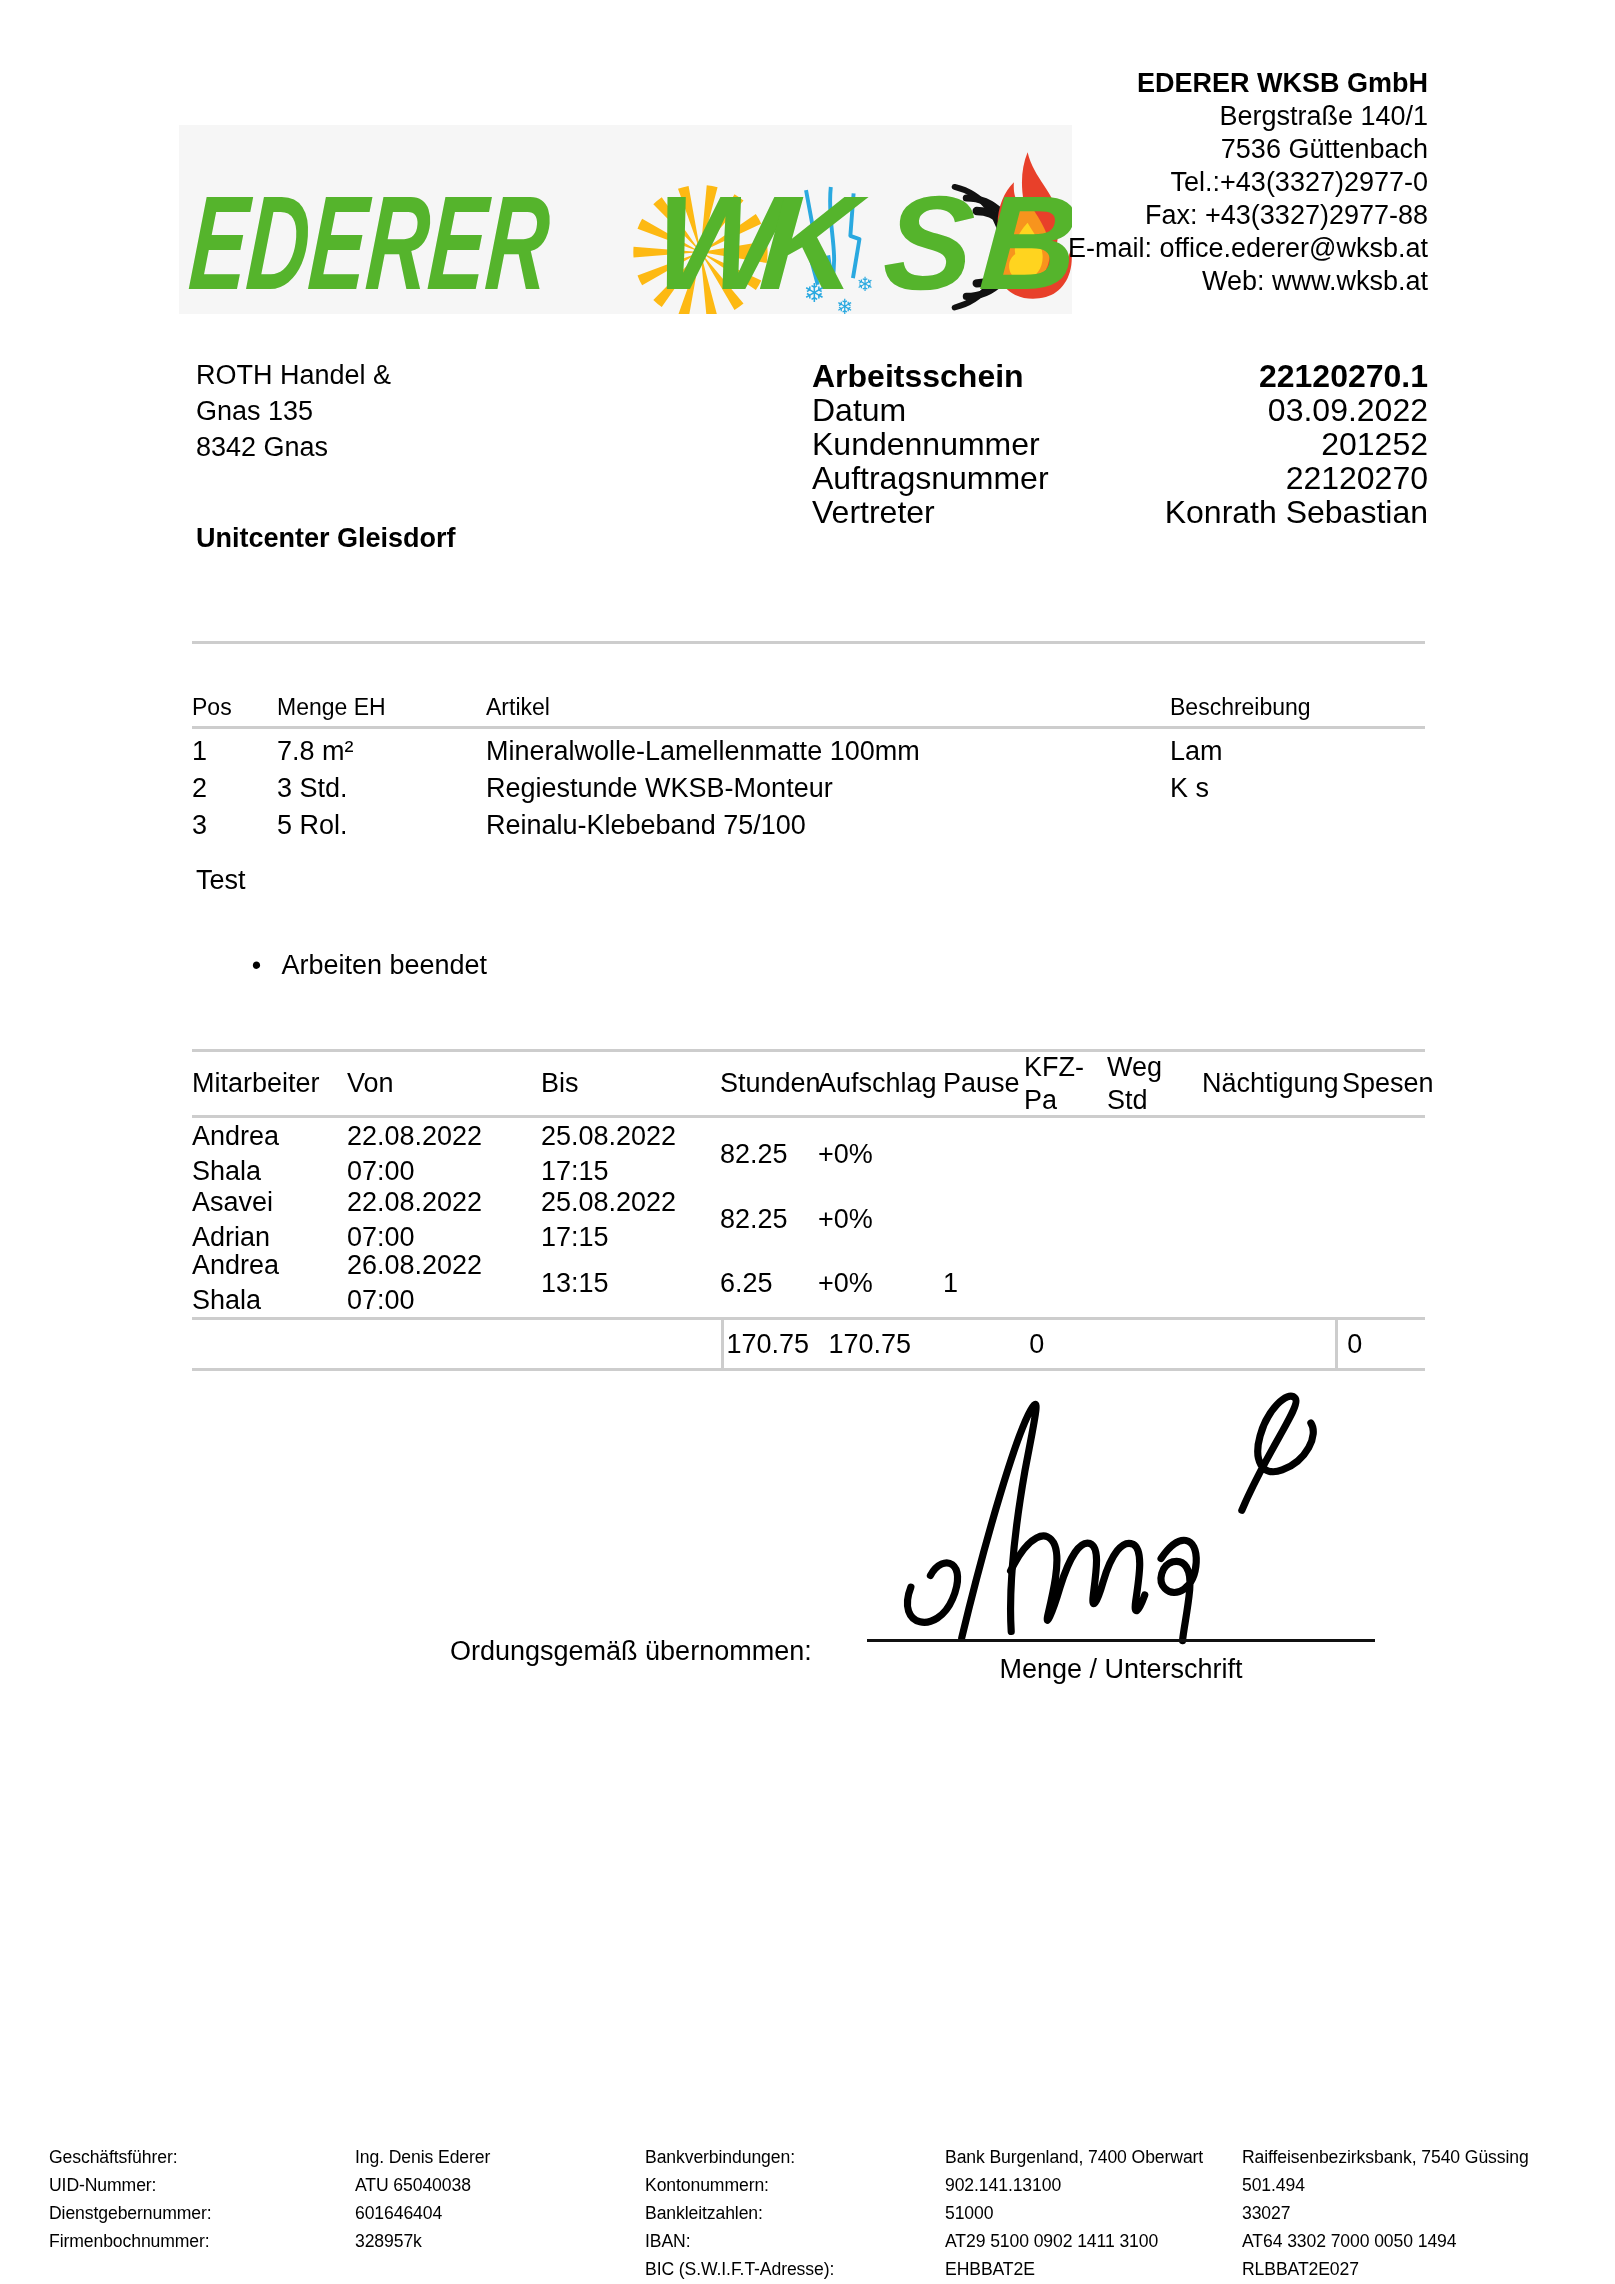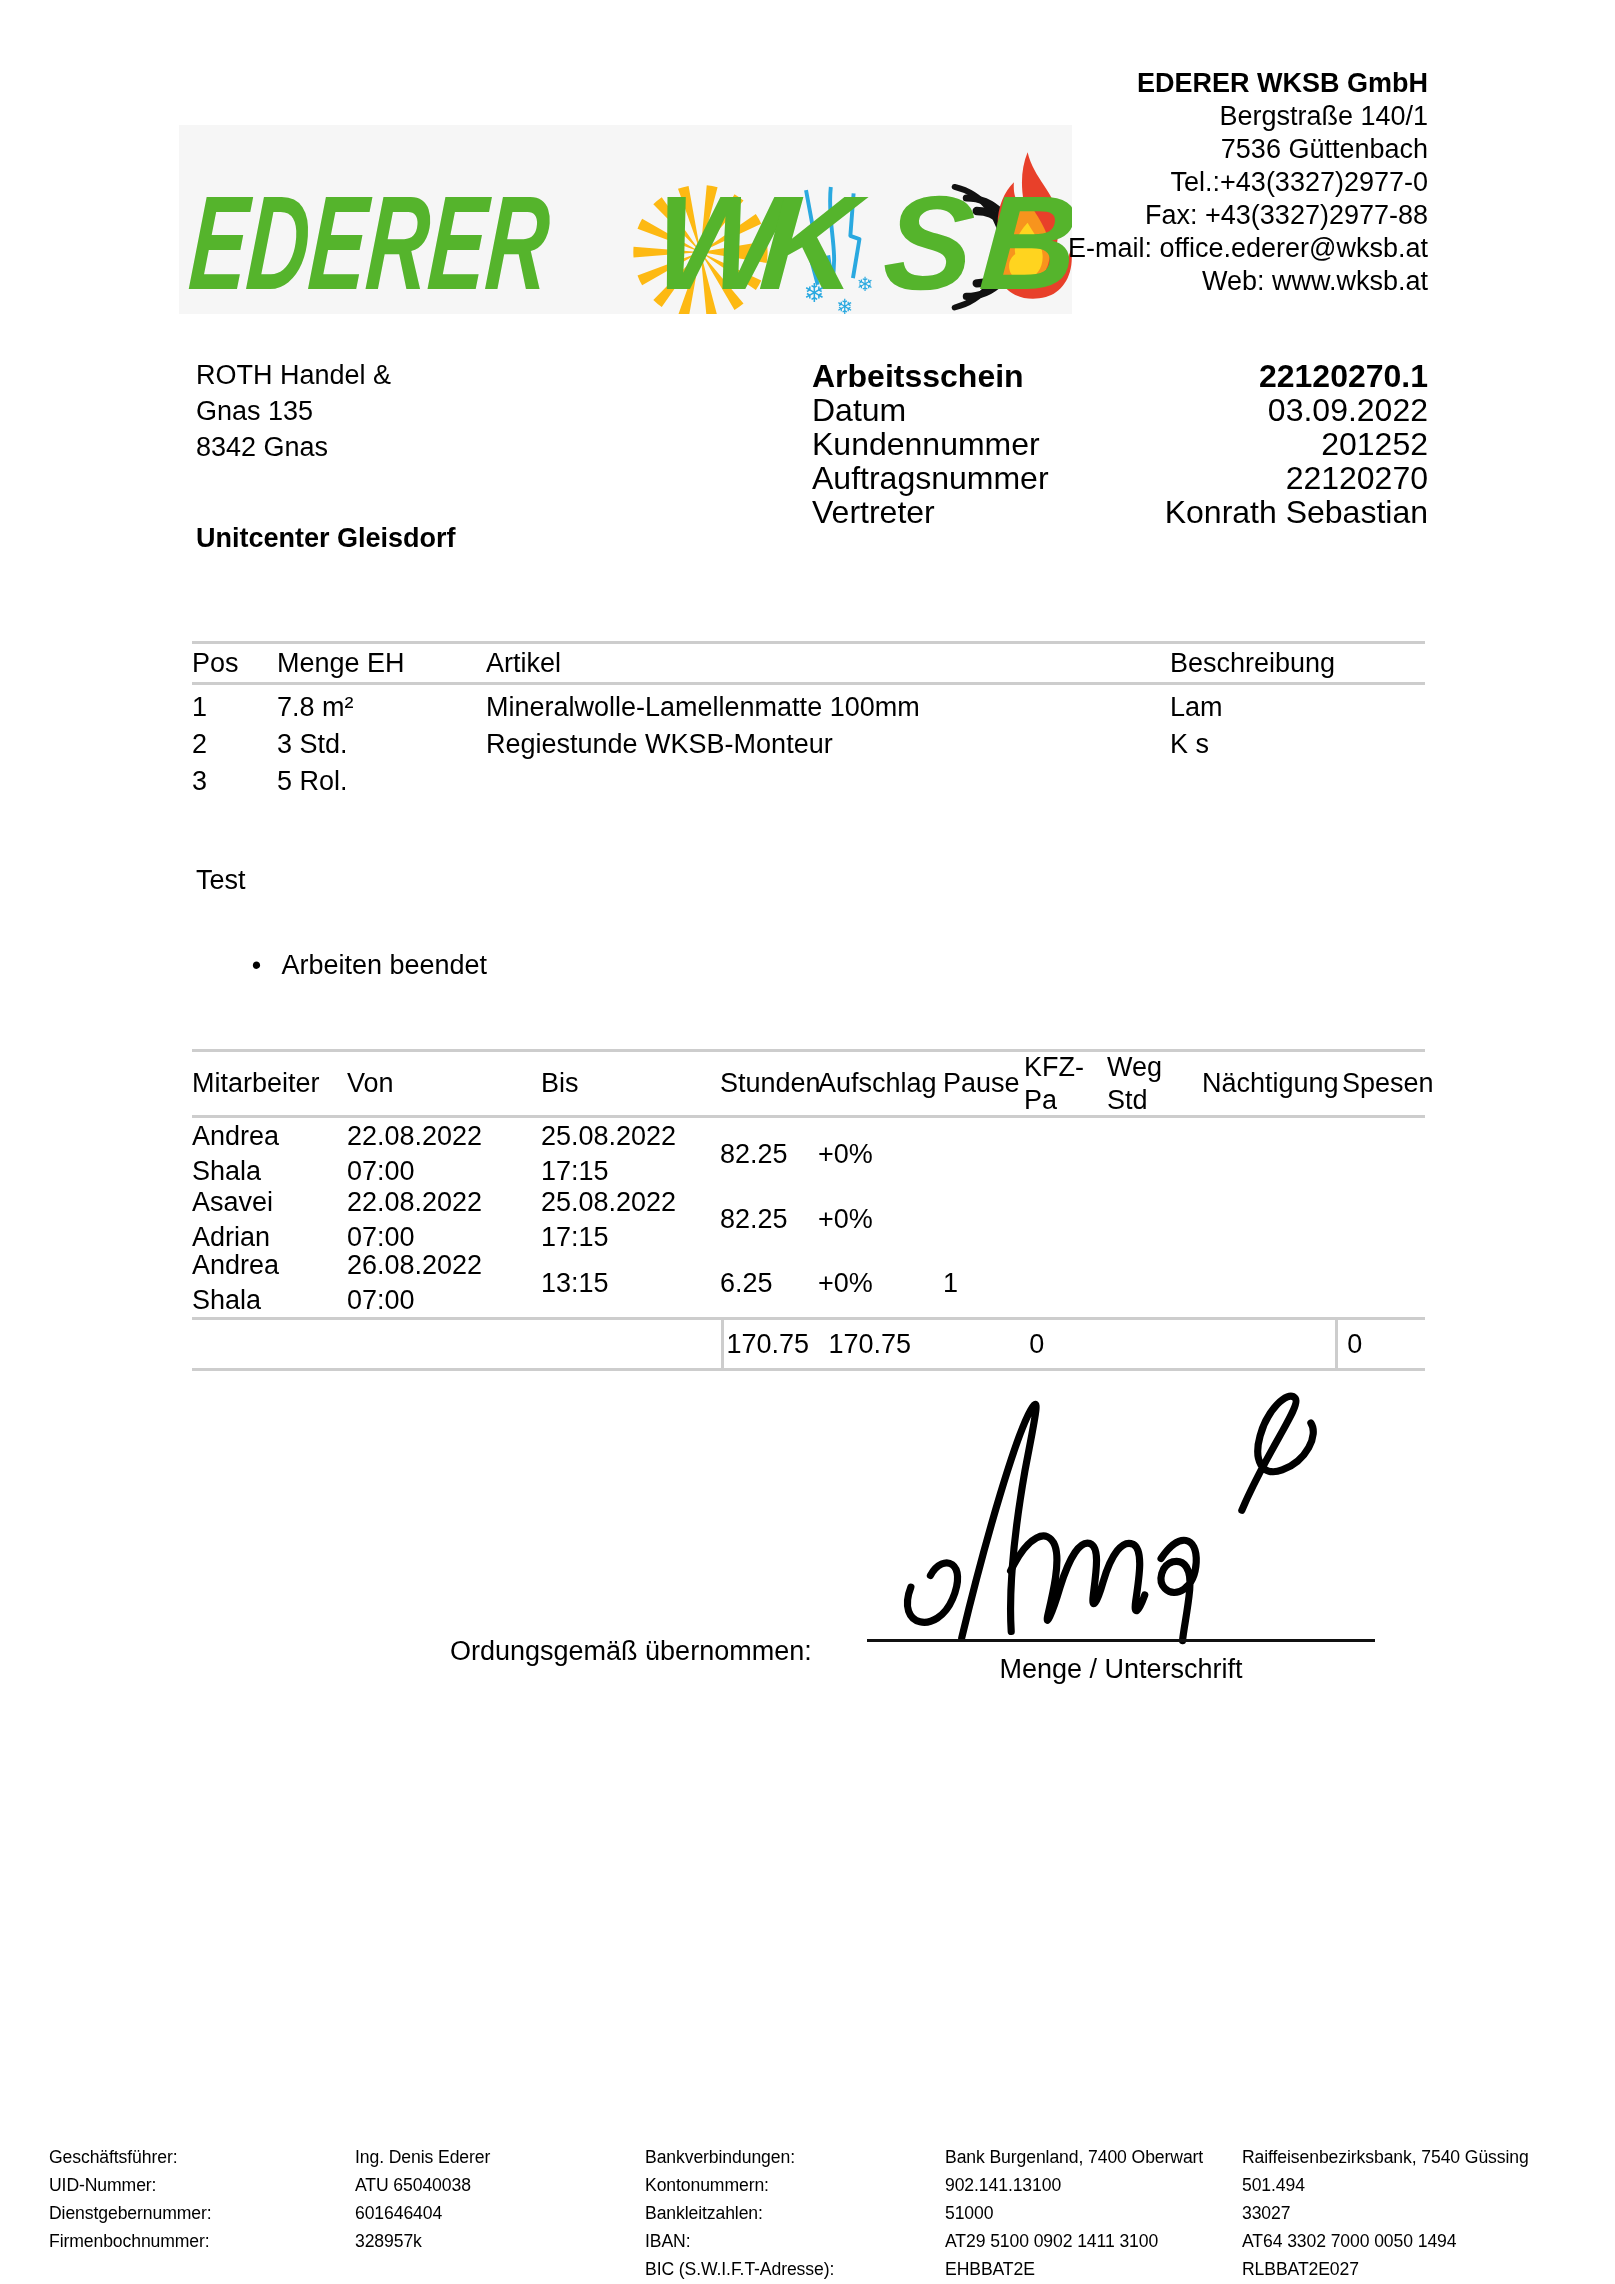--- a/index.html
+++ b/index.html
@@ -12,21 +12,21 @@
   .t{font-size:27px;line-height:36px;}
   .b{font-weight:bold;}
   
   .company-info{top:67px;right:188px;text-align:right;font-size:27px;line-height:33px;}
   
   .order-details{left:812px;top:359px;width:616px;}
   .od-row{display:flex;justify-content:space-between;height:34px;font-size:32px;align-items:center;}
   
   .items{left:192px;top:641px;width:1233px;border-top:3.3px solid #cdcdcd;}
   .items-header{display:grid;grid-template-columns:85px 209px 684px 256px;height:38px;
-    align-items:center;border-bottom:3.3px solid #cdcdcd;font-size:27px;}
+    align-items:center;border-bottom:3.3px solid #cdcdcd;font-size:23px;margin-top:44px;}
   .items-row{display:grid;grid-template-columns:85px 209px 684px 256px;height:37px;
     align-items:center;font-size:27px;}
   .items-body{padding-top:3.9px;}
   
   .ts{left:192px;top:1049px;width:1233px;border-top:3.3px solid #cdcdcd;}
   .ts-grid{display:grid;grid-template-columns:155px 194px 179px 98px 125px 81px 83px 95px 140px 84px;}
   .ts-header{height:63px;border-bottom:3.3px solid #cdcdcd;}
   .ts-header .cell{display:flex;flex-direction:column;justify-content:center;height:63px;font-size:27px;line-height:33px;}
   .ts-row .cell{display:flex;flex-direction:column;justify-content:center;font-size:27px;line-height:35px;}
   .r1 .cell{height:72px;} .r2 .cell{height:59px;} .r3 .cell{height:68px;}
@@ -142,20 +142,21 @@
     </div>
     <div class="items-row">
       <div>2</div>
       <div>3 Std.</div>
       <div>Regiestunde WKSB-Monteur</div>
       <div>K s</div>
     </div>
     <div class="items-row">
       <div>3</div>
       <div>5 Rol.</div>
+      <div>Reinalu-Klebeband 75/100</div>
       <div></div>
     </div>
   </div>
 </div>
 
 <div class="abs t" style="left:196px;top:862px;">Test</div>
 <div class="abs bullet-row" style="left:242px;top:950px;">
   <span class="bullet-dot">•</span>
   <span style="margin-left:10.4px;">Arbeiten beendet</span>
 </div>

